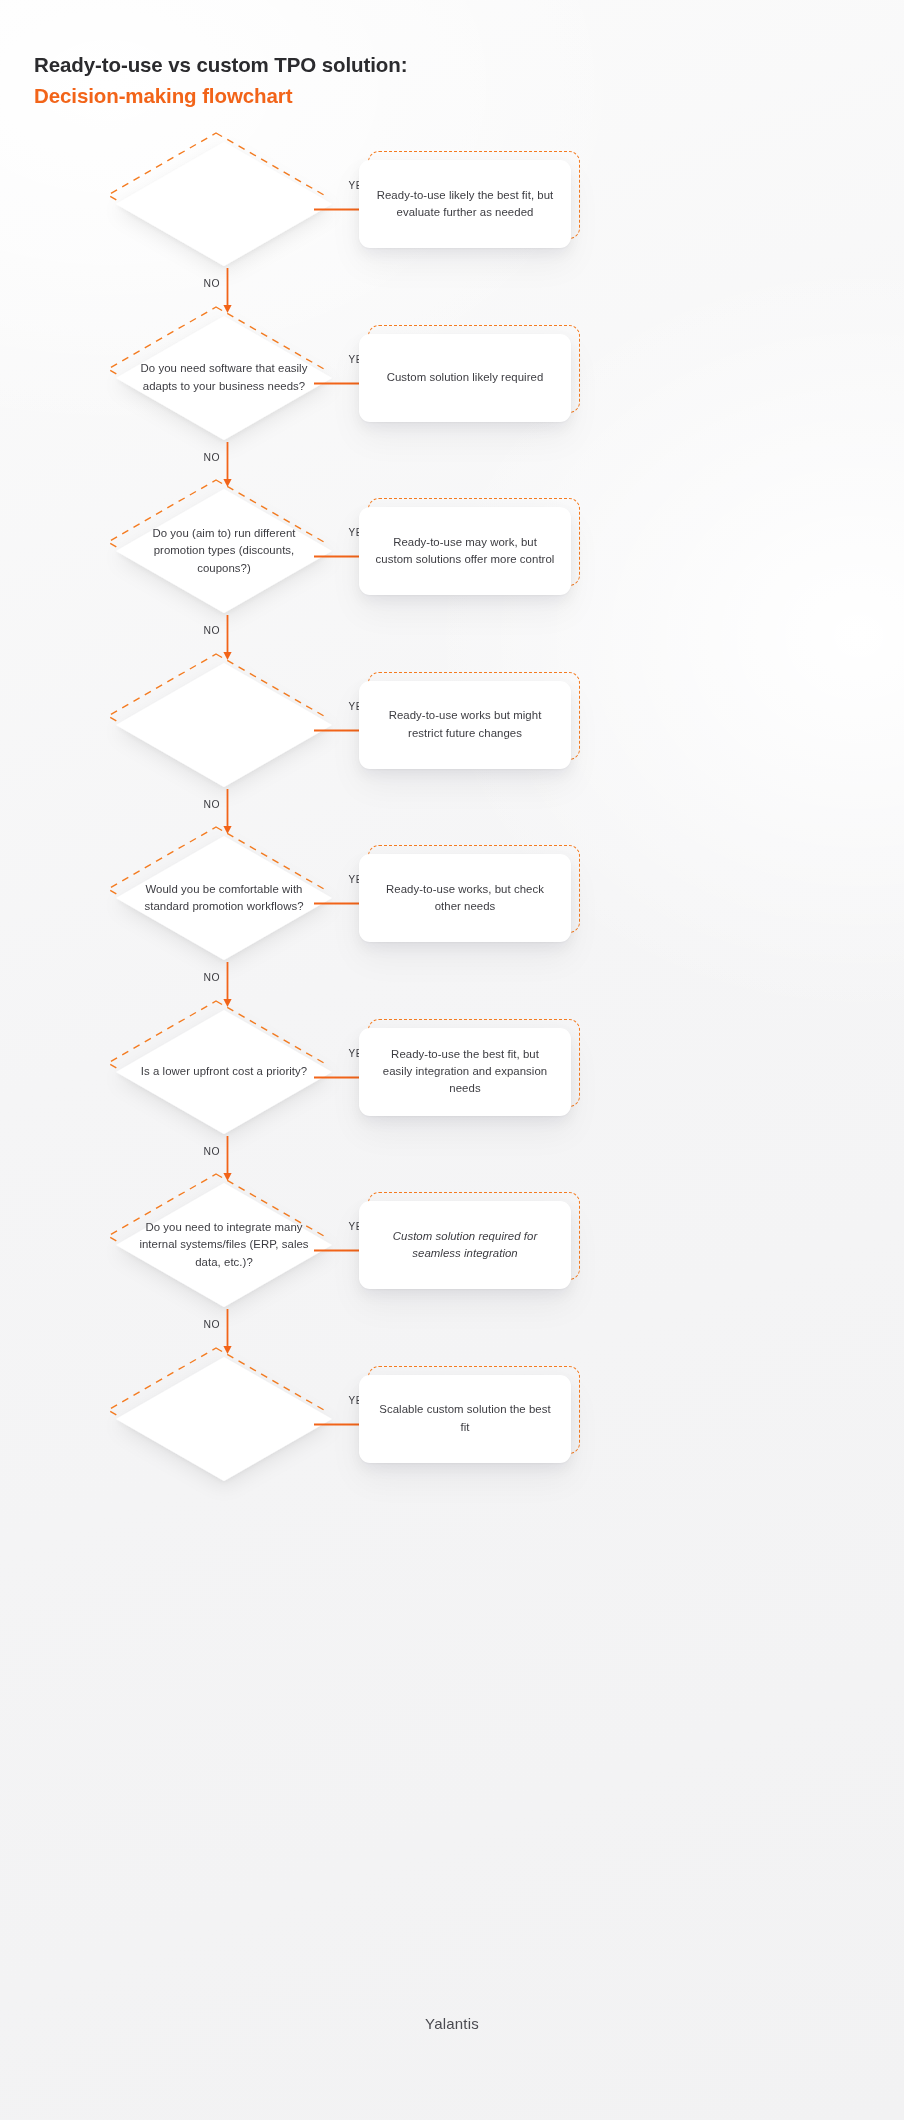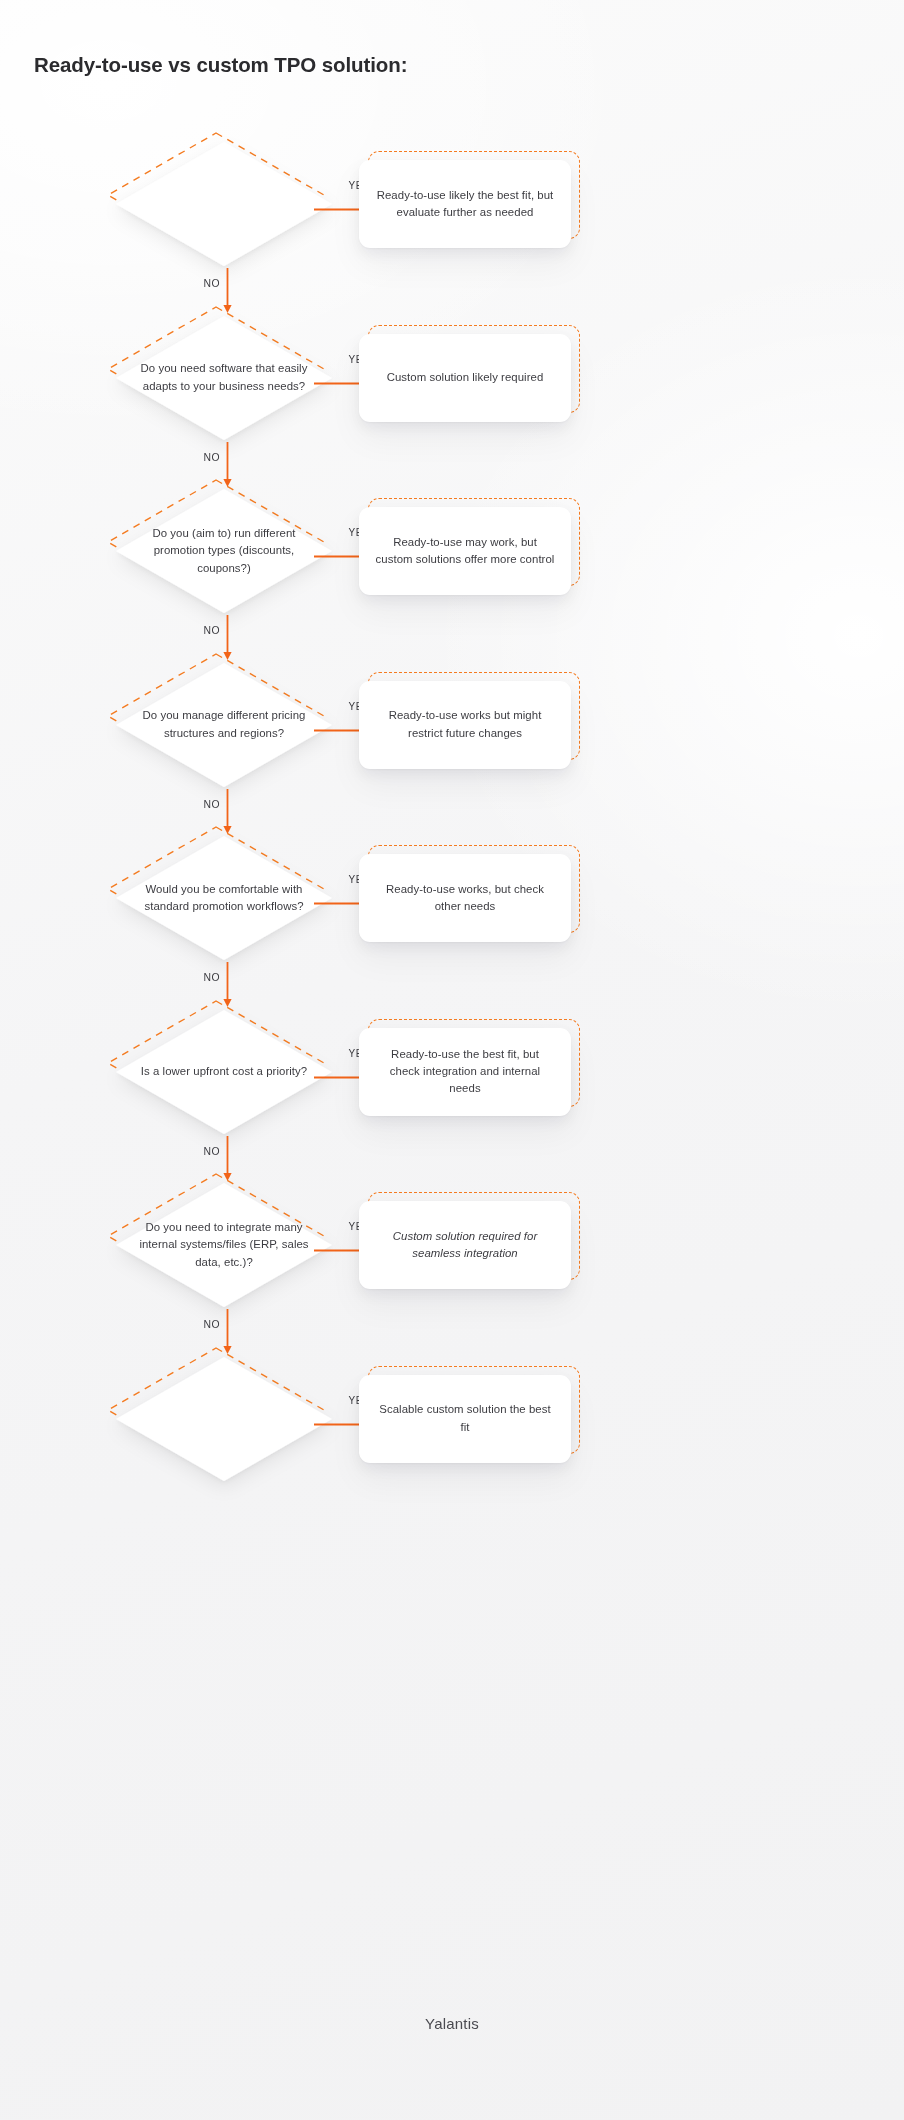--- a/index.html
+++ b/index.html
@@ -214,20 +214,21 @@
     margin-top:36px;
   }
 </style>
 </head>
 <body>
 
 <div class="page">
 
   <div class="header">
     <div class="title-line1">Ready-to-use vs custom TPO solution:</div>
+    <div class="title-line2">Decision-making flowchart</div>
   </div>
 
   <div class="flow" id="flow">
       <div class="row" style="top: 140px;">
         <div class="diamond-wrap">
           <div class="diamond-dash">
             <svg viewBox="0 0 224 128" xmlns="http://www.w3.org/2000/svg">
               <path d="M112,2 L220,64 L112,126 L4,64 Z" fill="none" stroke="#F47B20" stroke-width="1.4" stroke-dasharray="7 6" stroke-linejoin="round"></path>
             </svg>
           </div>
@@ -369,21 +370,20 @@
             <svg viewBox="0 0 224 128" xmlns="http://www.w3.org/2000/svg">
               <defs>
                 <filter id="ds3" x="-40%" y="-40%" width="180%" height="180%">
                   <feDropShadow dx="0" dy="7" stdDeviation="9" flood-color="#1A1A20" flood-opacity="0.07"></feDropShadow>
                   <feDropShadow dx="0" dy="2" stdDeviation="2.5" flood-color="#1A1A20" flood-opacity="0.05"></feDropShadow>
                 </filter>
               </defs>
               <path d="M112,2 L220,64 L112,126 L4,64 Z" fill="#FFFFFF" filter="url(#ds3)" stroke="none" stroke-linejoin="round"></path>
             </svg>
           </div>
-          <div class="diamond-label">Do you manage different pricing structures and regions?</div>
         </div>
         <div class="yes-group" style="top: 40px;">
           <div class="yes-text">YES</div>
           <div class="yes-arrow">
             <svg width="54" height="11" viewBox="0 0 54 11" xmlns="http://www.w3.org/2000/svg">
               <line x1="0" y1="5.5" x2="46" y2="5.5" stroke="#F26419" stroke-width="1.8"></line>
               <path d="M45,1.4 L53,5.5 L45,9.6 Z" fill="#F26419"></path>
             </svg>
           </div>
         </div>
@@ -473,21 +473,21 @@
           <div class="yes-arrow">
             <svg width="54" height="11" viewBox="0 0 54 11" xmlns="http://www.w3.org/2000/svg">
               <line x1="0" y1="5.5" x2="46" y2="5.5" stroke="#F26419" stroke-width="1.8"></line>
               <path d="M45,1.4 L53,5.5 L45,9.6 Z" fill="#F26419"></path>
             </svg>
           </div>
         </div>
         <div class="card-wrap" style="top: 20px;">
           <div class="card-dash"></div>
           <div class="card-solid">
-            <div class="card-label">Ready-to-use the best fit, but check integration and internal needs</div>
+            <div class="card-label">Ready-to-use the best fit, but easily integration and expansion needs</div>
           </div>
         </div>
         <div class="no-group" style="top: 128px;">
           <div class="no-text">NO</div>
           <div class="no-arrow">
             <svg width="11" height="46" viewBox="0 0 11 46" xmlns="http://www.w3.org/2000/svg">
               <line x1="5.5" y1="0" x2="5.5" y2="38" stroke="#F26419" stroke-width="1.8"></line>
               <path d="M1.4,37 L5.5,45 L9.6,37 Z" fill="#F26419"></path>
             </svg>
           </div>

